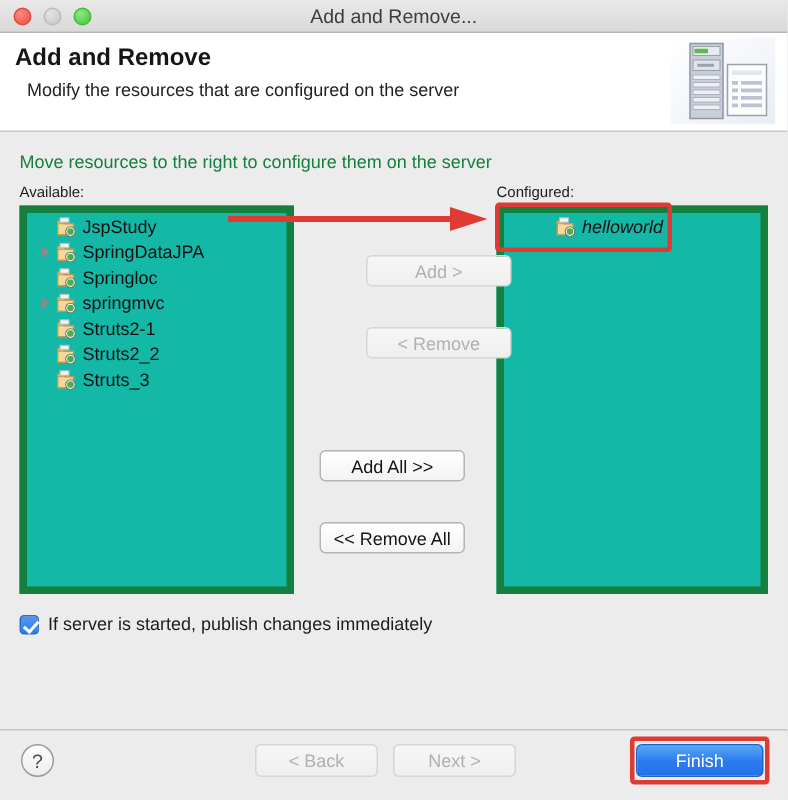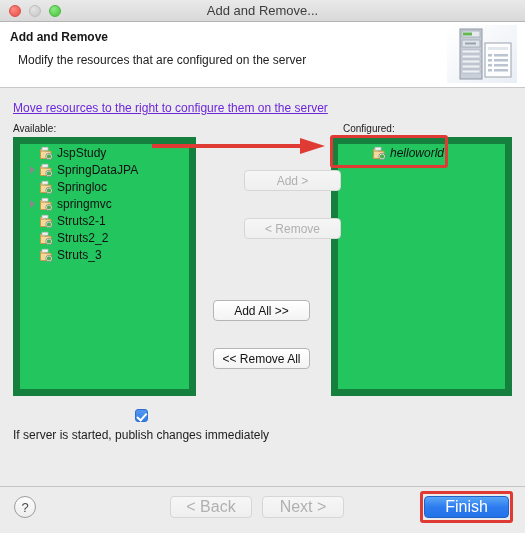--- a/index.html
+++ b/index.html
@@ -36,51 +36,51 @@
 
   
   .banner {
     position: absolute; top: 22px; left: 0;
     width: 525px; height: 66px;
     background: #ffffff;
     border-bottom: 1px solid #c8c8c8;
   }
   .banner-title {
     position: absolute; left: 10px; top: 8px;
-    font-size: 12px; font-weight: bold; color: #161616;
+    font-size: 16px; font-weight: bold; color: #161616;
   }
   .banner-sub {
     position: absolute; left: 18px; top: 31px;
     font-size: 12px; color: #222222;
   }
   .banner-icon {
     position: absolute; right: 8px; top: 3px;
     width: 70px; height: 58px;
   }
 
   
   .body-area {
     position: absolute; top: 88px; left: 0;
     width: 525px; height: 398px;
     background: #ececec;
   }
   .instruction {
     position: absolute; left: 13px; top: 13px;
-    font-size: 12px; color: #6d28d9; text-decoration: underline;
+    font-size: 12px; color: #15803d;
   }
   .col-label {
     position: absolute; font-size: 10px; color: #1c1c1c;
   }
   .label-available  { left: 13px; top: 35px; }
-  .label-configured { left: 331px; top: 35px; margin-left: 12px; }
+  .label-configured { left: 331px; top: 35px; }
 
   .listbox {
     position: absolute;
-    background: #22c55e;
-    border: 7px solid #15803d;
+    background: #14b8a6;
+    border: 5px solid #15803d;
     overflow: hidden;
   }
   .list-available  { left: 13px;  top: 49px; width: 183px; height: 259px; }
   .list-configured { left: 331px; top: 49px; width: 181px; height: 259px; padding-left: 15px; }
 
   .tree-item {
     position: relative;
     height: 17px;
     display: flex; align-items: center;
     padding-left: 6px;
@@ -130,21 +130,21 @@
   }
   .btn-add       { top: 82px; }
   .btn-remove    { top: 130px; }
   .btn-add-all   { top: 212px; }
   .btn-remove-all{ top: 260px; }
 
   
   .checkrow {
     position: absolute; left: 13px; top: 321px;
     display: flex; align-items: center; gap: 6px;
-    font-size: 12px; color: #1c1c1c; flex-direction: column;
+    font-size: 12px; color: #1c1c1c;
   }
   .checkbox {
     width: 13px; height: 13px;
     border-radius: 3px;
     background: linear-gradient(to bottom, #5596f0, #2f7ee6);
     border: 1px solid #2b6fcc;
     position: relative;
   }
   .checkbox::after {
     content: "";
@@ -166,21 +166,21 @@
     position: absolute; left: 14px; top: 496px;
     width: 22px; height: 22px; border-radius: 50%;
     border: 1px solid #9d9d9d;
     background: linear-gradient(to bottom, #fdfdfd, #ededed);
     display: flex; align-items: center; justify-content: center;
     font-size: 13px; color: #4a4a4a;
   }
   .foot-btn {
     position: absolute; top: 496px;
     height: 22px;
-    font-size: 16px;
+    font-size: 12px;
     border-radius: 4px;
     display: flex; align-items: center; justify-content: center;
   }
   .fb-back   { left: 139px; width: 82px; }
   .fb-next   { left: 231px; width: 82px; }
   .fb-cancel { left: 328px; width: 82px; margin-top: 48px; }
   .fb-finish {
     left: 424px; width: 85px;
     background: linear-gradient(to bottom, #5ba7f7 0%, #2d7cef 50%, #2472e8 100%);
     border: 1px solid #1f63c9;

